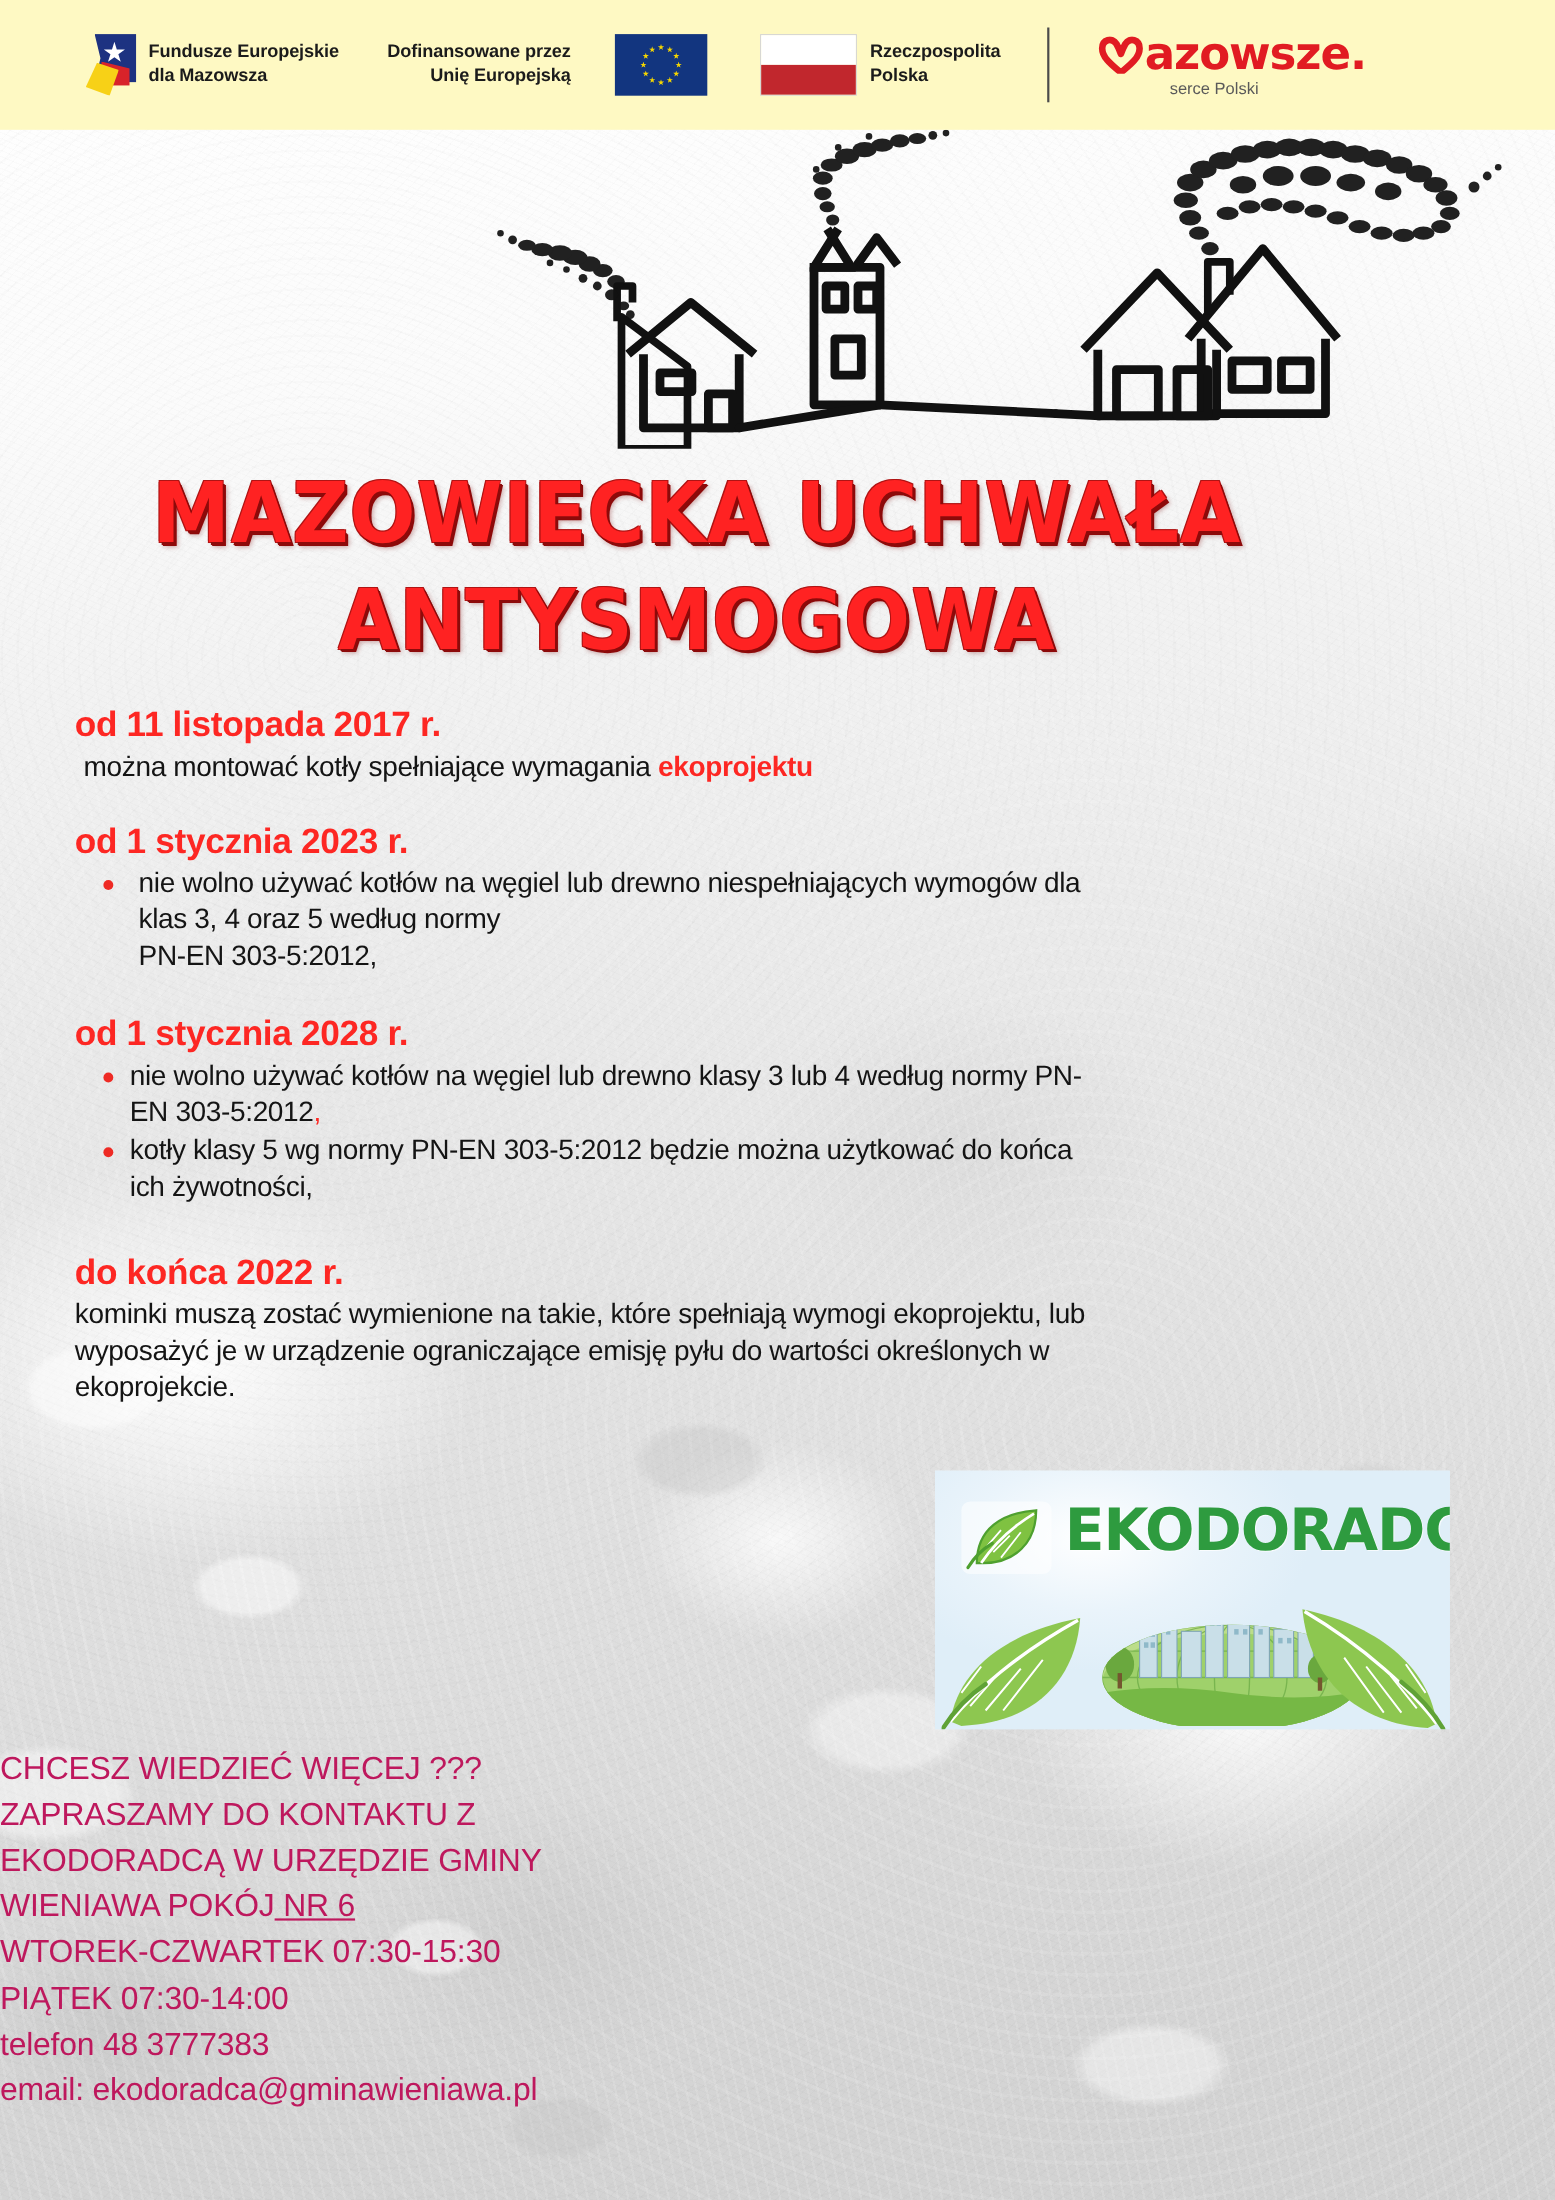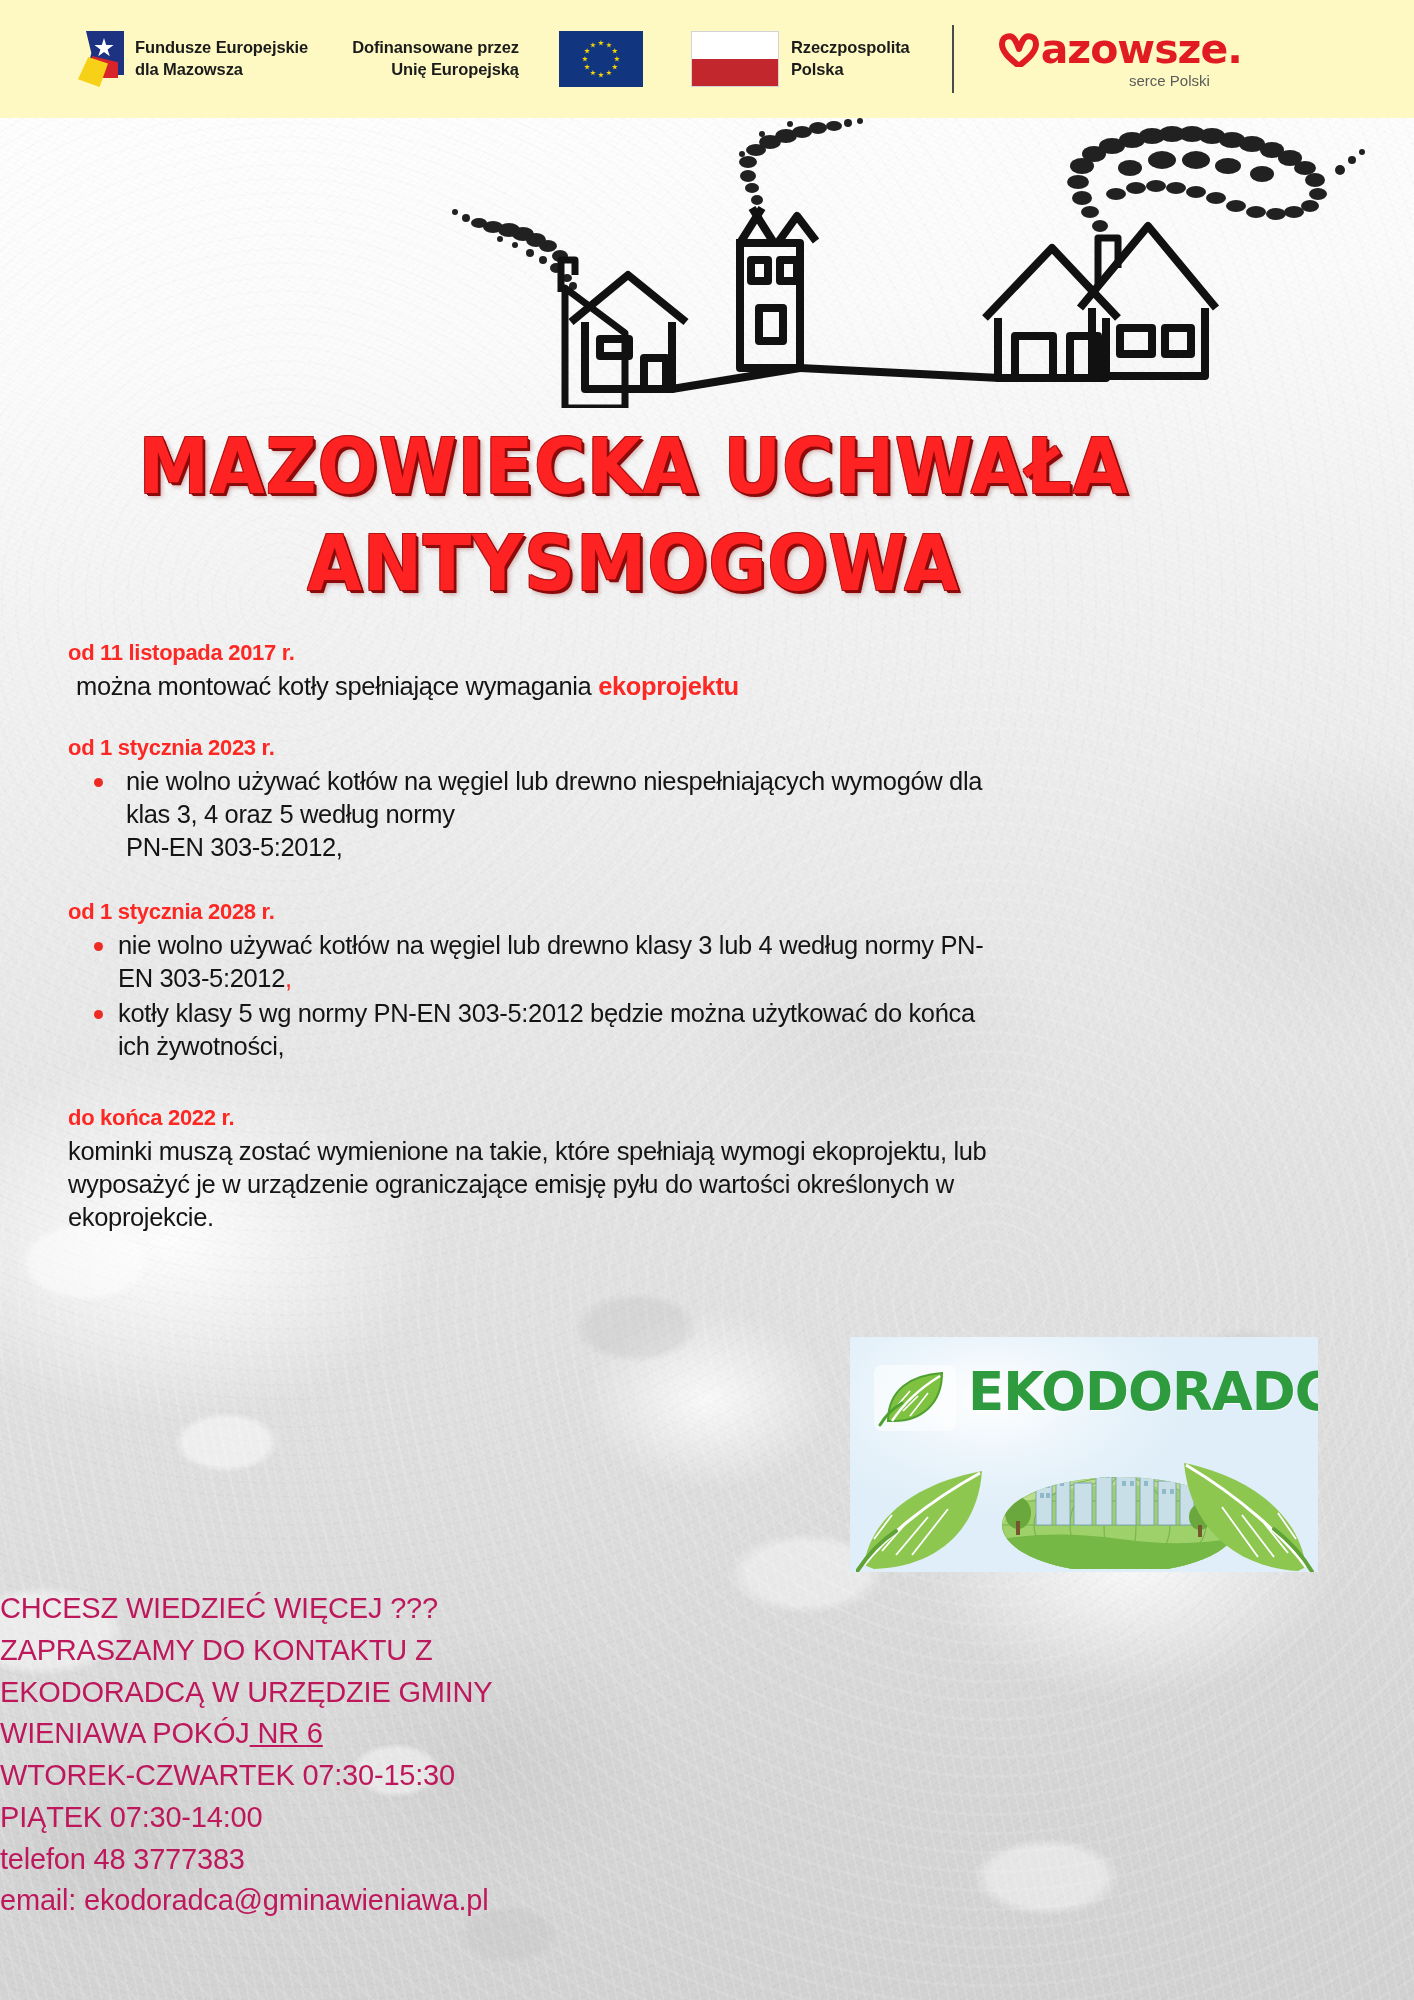--- a/index.html
+++ b/index.html
@@ -131,21 +131,21 @@
     clip-path: polygon(50% 0%,61% 35%,98% 35%,68% 57%,79% 91%,50% 70%,21% 91%,32% 57%,2% 35%,39% 35%);
   }
 
   .divider-v {
     width: 2px; height: 68px;
     background: #4b4b4b;
     margin-left: 42px; margin-right: 44px;
   }
 
   .mazowsze {
-    display: flex; flex-direction: column; align-items: flex-end;
+    display: flex; flex-direction: column; align-items: center;
   }
   .mazowsze-word {
     font-family: "DejaVu Sans", sans-serif;
     font-size: 41px; font-weight: 700;
     color: #e11b22;
     letter-spacing: -1px;
     line-height: 1;
     display: flex; align-items: center;
   }
   .heart-m {
@@ -198,21 +198,21 @@
   .body-wrap {
     position: absolute;
     left: 68px; top: 640px;
     width: 1000px;
     z-index: 5;
     color: #1a1a1a;
   }
   .red-head {
     color: #fd2723;
     font-weight: 700;
-    font-size: 22px;
+    font-size: 32px;
     font-family: "Liberation Sans", sans-serif;
     letter-spacing: -0.3px;
     margin-bottom: 4px;
   }
   .para {
     font-size: 25.5px;
     font-family: "Liberation Sans", sans-serif;
     line-height: 1.30;
     letter-spacing: -0.35px;
     color: #141414;

